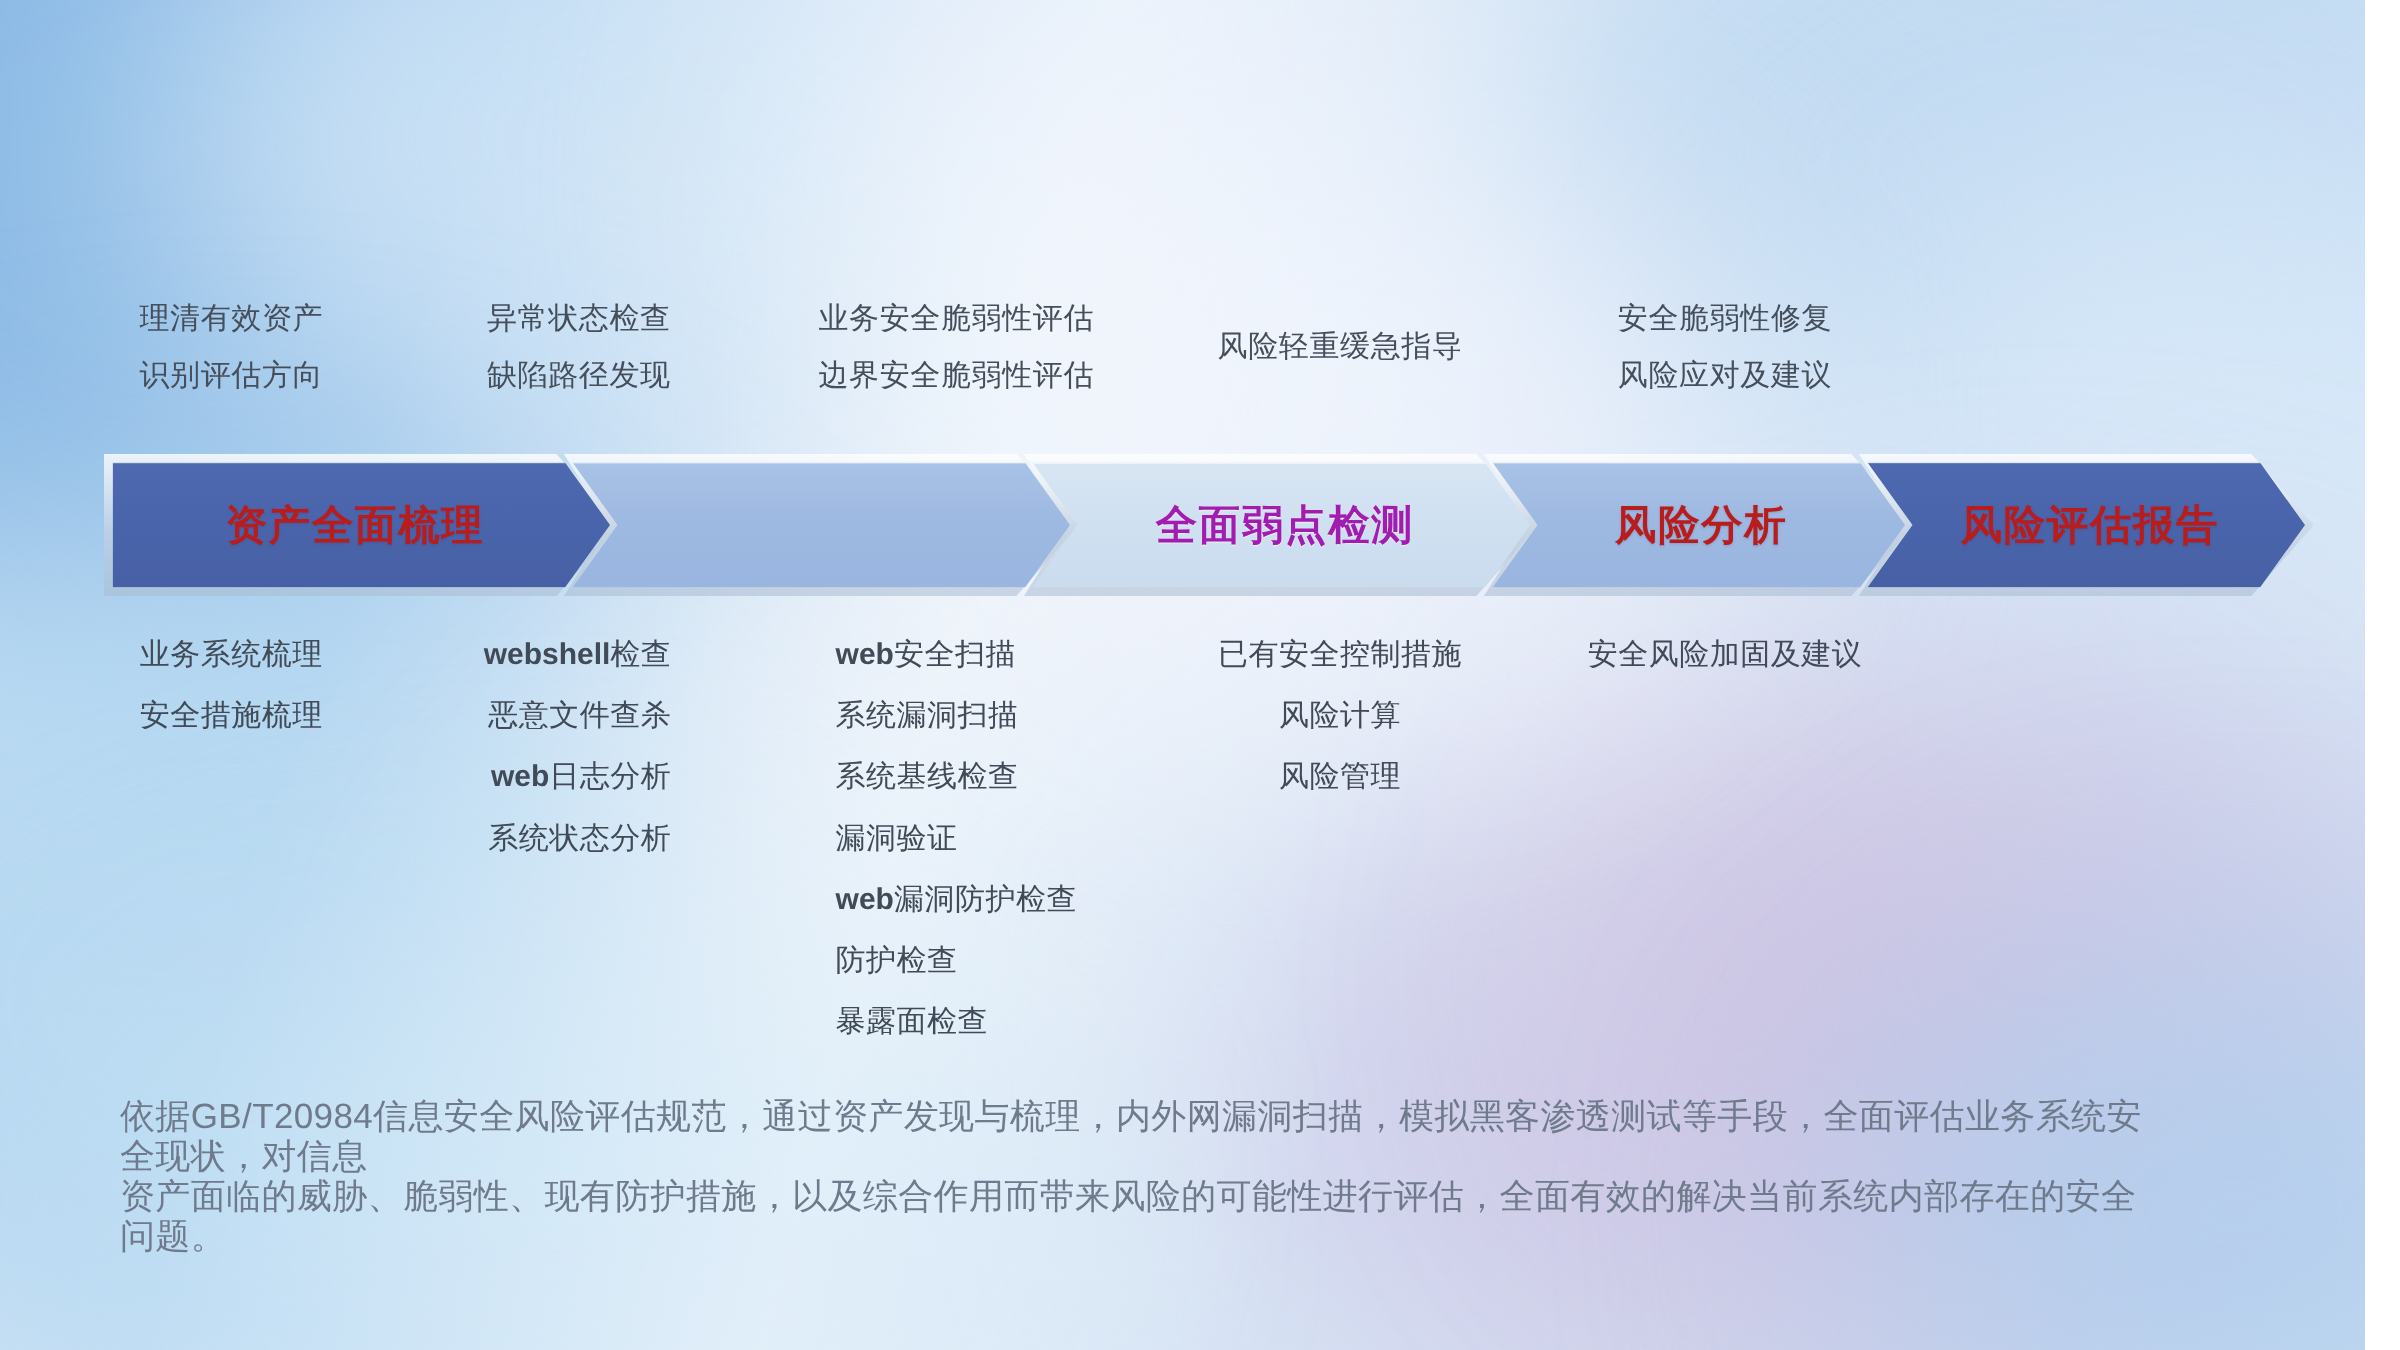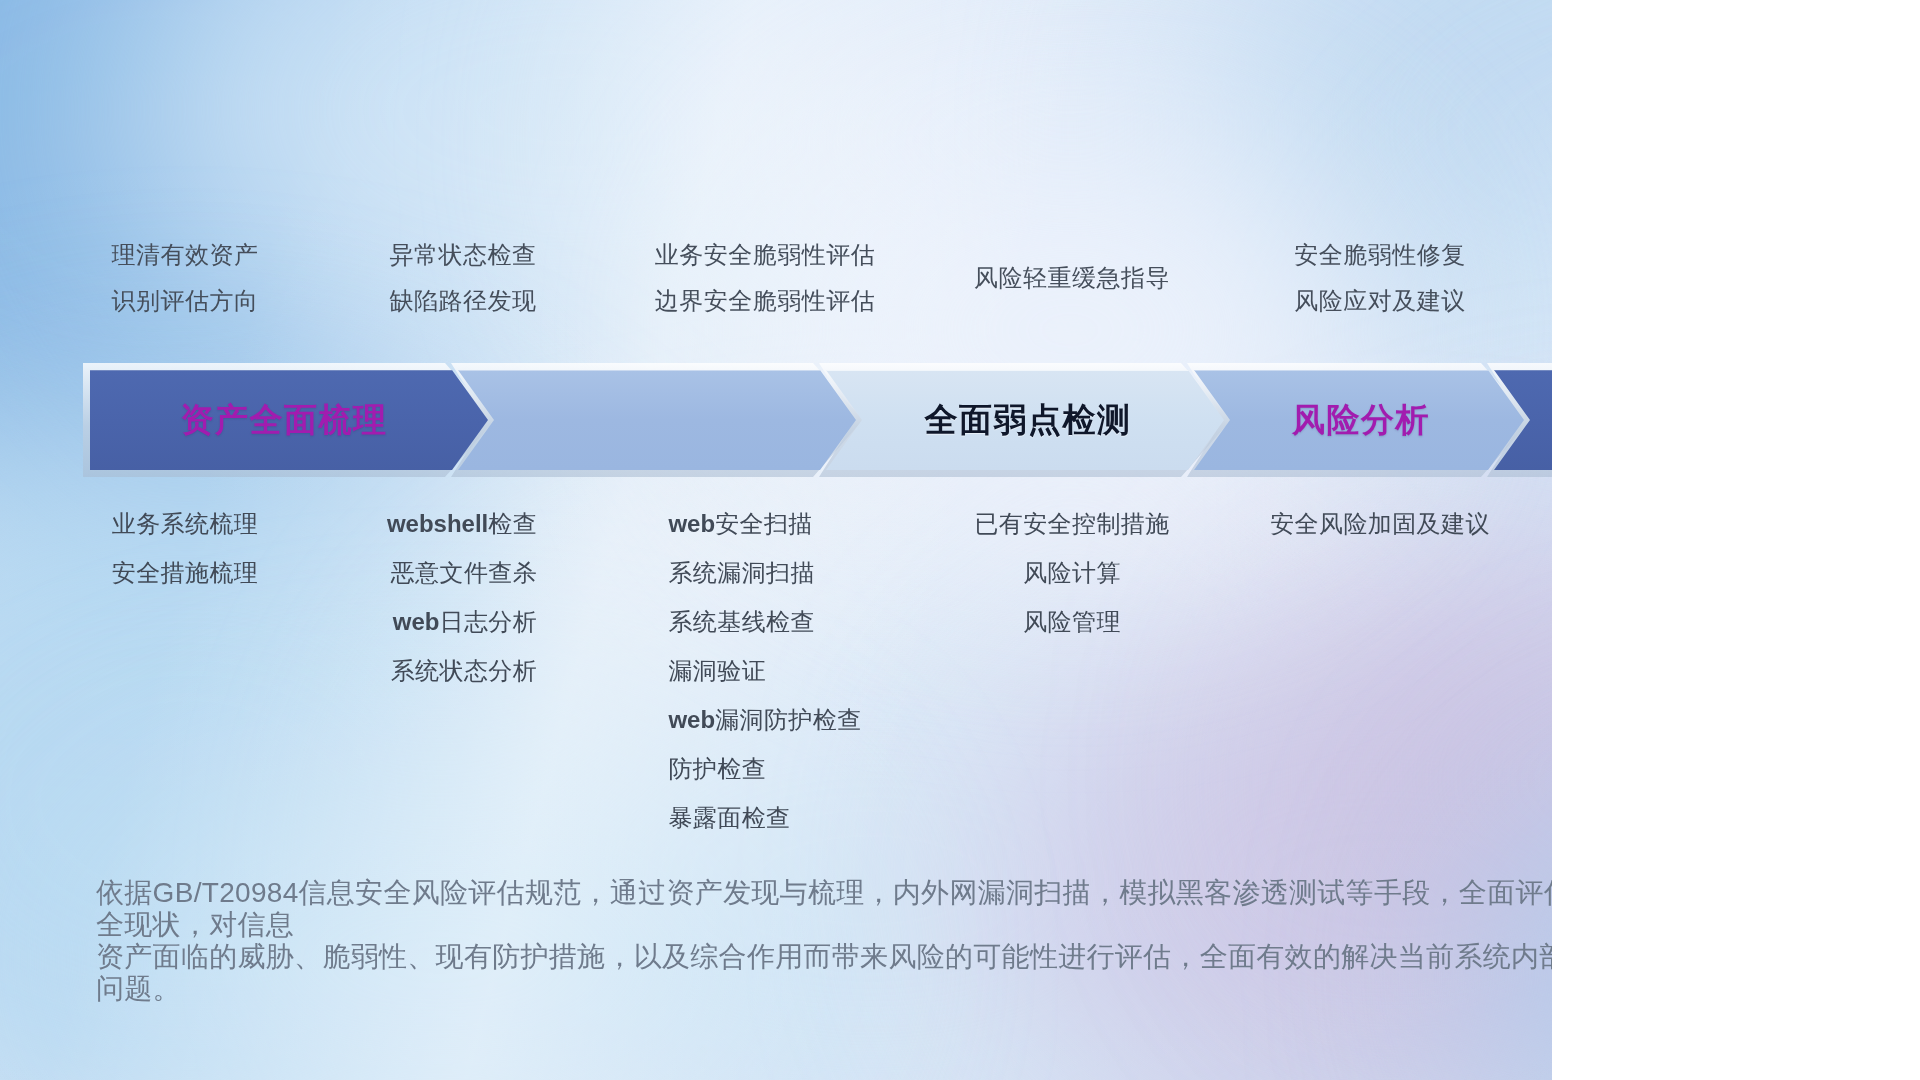--- a/index.html
+++ b/index.html
@@ -6,21 +6,21 @@
     margin: 0;
     padding: 0;
     width: 1920px;
     height: 1080px;
     overflow: hidden;
     font-family: "Liberation Sans", "DejaVu Sans", sans-serif;
   }
 
   #stage {
     position: relative;
-    width: 1552px;
+    width: 1892px;
     height: 1080px;
     background: #cfe3f4;
     overflow: hidden;
   }
 
   
   .bg-layer { position: absolute; inset: 0; pointer-events: none; }
 
   .bg-base {
     background:
@@ -100,24 +100,24 @@
   .chev .chev-label {
     position: relative;
     z-index: 3;
     font-size: 33px;
     font-weight: bold;
     letter-spacing: 1.5px;
     white-space: nowrap;
     text-shadow: 0 1px 2px rgba(40,60,100,0.22);
   }
   .chev.light .chev-label {
+    color: #b91c1c;
+  }
+  .chev.pale .chev-label {
     color: #a21caf;
-  }
-  .chev.pale .chev-label {
-    color: #0f172a;
     text-shadow: 0 1px 1px rgba(255,255,255,0.55);
   }
 
   
   #footer {
     position: absolute;
     left: 96px;
     top: 877px;
     width: 1640px;
     font-size: 28px;

